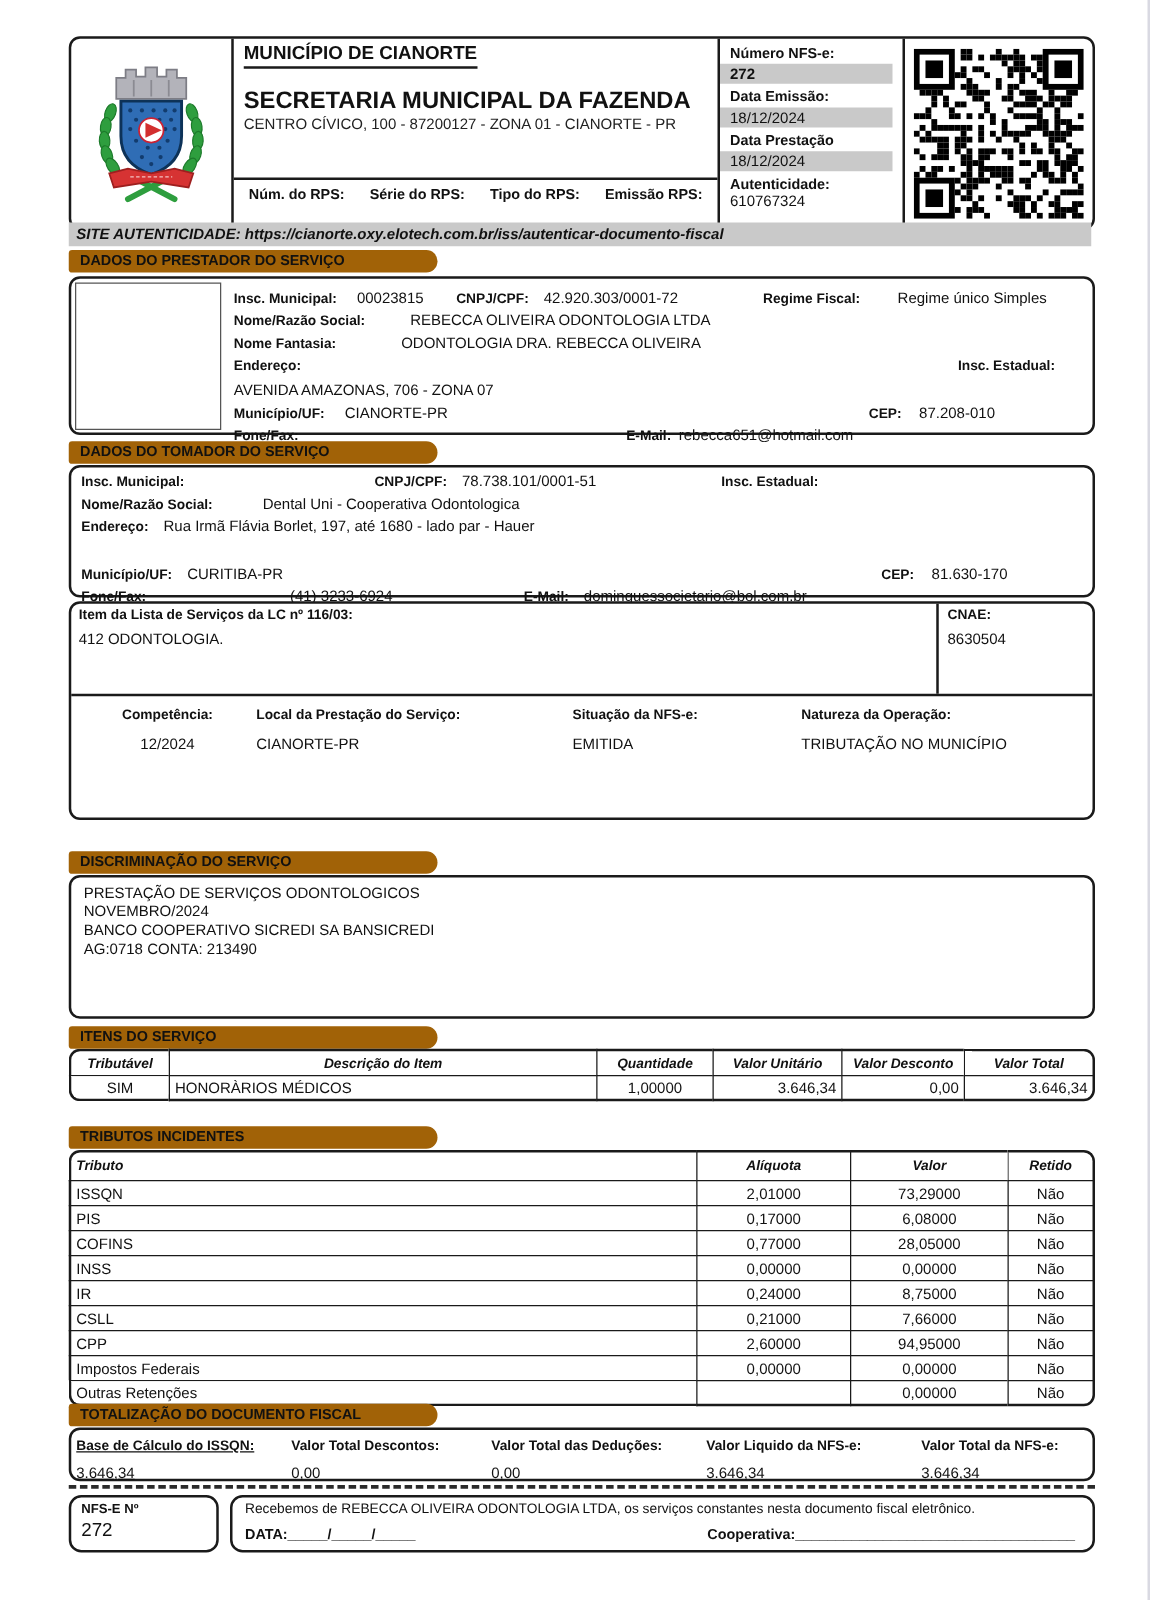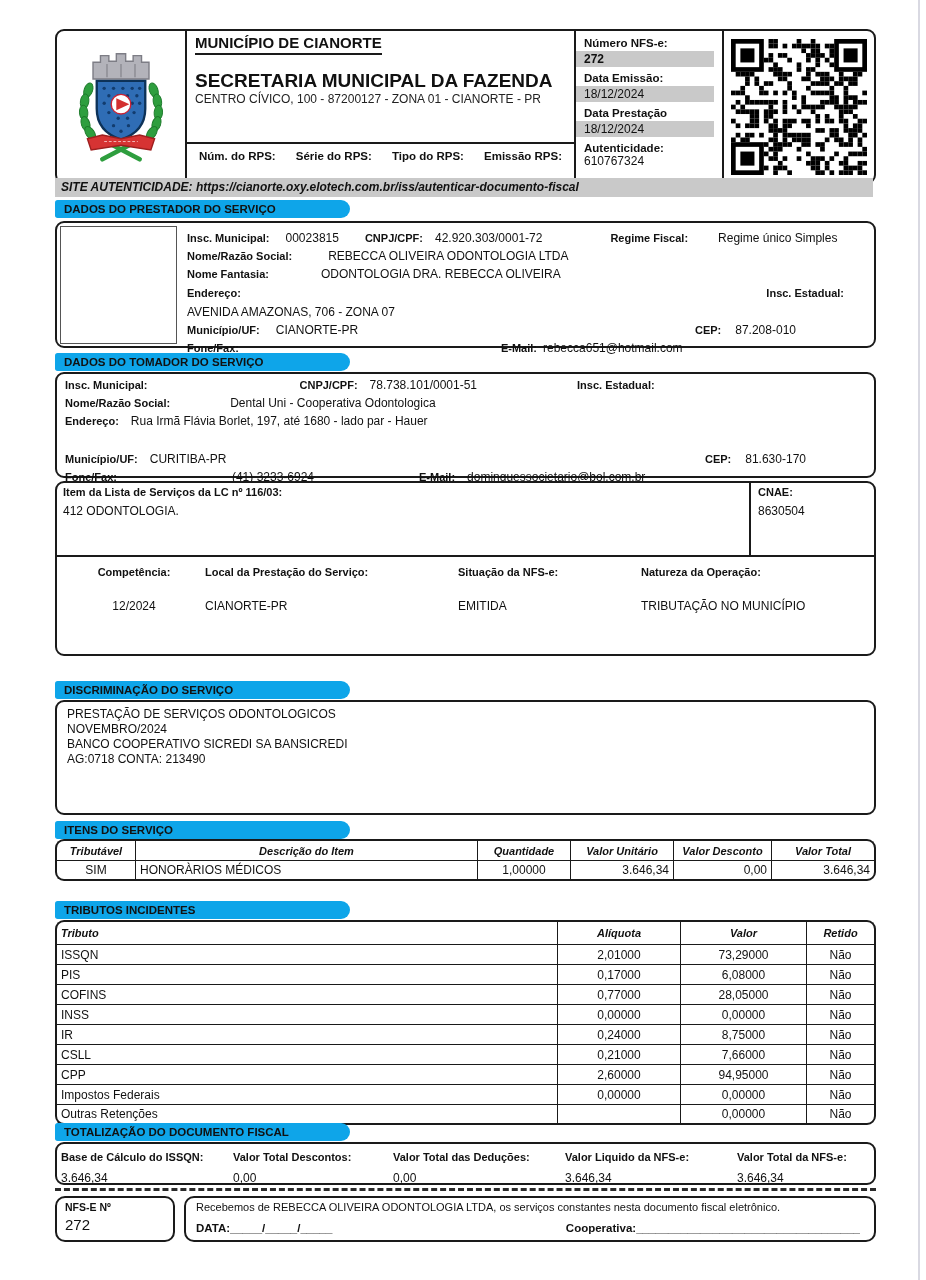--- a/index.html
+++ b/index.html
@@ -11,21 +11,21 @@
     color: #111;
     overflow: hidden;
   }
   .edge-line { position:absolute; right:6px; top:0; width:2px; height:100%; background:#d9d9e2; }
 
   .abs { position:absolute; left:55px; width:821px; }
   .box { border:2px solid #1a1a1a; border-radius:9px; background:#fff; }
 
   .band {
     display:inline-block;
-    background:#0ea5e9;
+    background:#a16207;
     border-radius:3px 10px 10px 3px;
     font-weight:bold; font-size:11.5px;
     padding:3px 10px 3px 9px;
     min-width:295px;
   }
 
   .lbl { font-weight:bold; font-size:11px; }
   .val { font-size:12px; font-weight:normal; }
 
   
@@ -63,21 +63,21 @@
   .tomador-box { top:372px; height:106px; position:absolute; padding:4px 8px 0 8px; }
 
   
   .t-definicao { top:482px;text-align:center; }
   .definicao-box { top:481px; height:175px; position:absolute; }
   .def-top { position:relative; height:72px; padding:3px 0 0 6px; }
   .cnae-col { position:absolute; right:0; top:0; width:125px; height:72px; border-left:2px solid #1a1a1a; padding:3px 0 0 7px; }
   .def-divider { border-top:2px solid #1a1a1a; }
   .def-bottom { display:flex; padding:5px 0 0 6px; }
   .def-col1 { width:142px;text-align:center; } .def-col2 { width:253px; } .def-col3 { width:183px; } .def-col4 { flex:1; }
-  .def-bottom .val { display:block; margin-top:19px; }
+  .def-bottom .val { display:block; margin-top:8px; }
 
   
   .t-discr { top:680px; }
   .discr-box { top:700px; height:115px; position:absolute; padding:5px 10px; }
   .discr-box .val { line-height:15px; }
 
   
   table.doc { border-collapse:separate; border-spacing:0; width:821px; font-size:12px; }
   table.doc th { font-weight:bold; font-style:italic; font-size:11px; }
   table.doc th, table.doc td { border-left:1.5px solid #1a1a1a; border-top:1.5px solid #1a1a1a; padding:2px 4px; }
@@ -96,21 +96,21 @@
   .tributos-table td { height:20px; }
   .t-itens { top:820px; }
   .t-tributos { top:900px; }
   .c { text-align:center; } .r { text-align:right; } .l { text-align:left; }
 
   
   .t-total { top:1122px; }
   .total-box { top:1142px; height:43px; position:absolute; display:flex; padding:3px 0 0 4px; }
   .tot-col { }
   .tot-col .val { display:block; margin-top:6px; }
-  .tc1 { width:172px; } .tc2 { width:160px; } .tc3 { width:172px; } .tc4 { width:172px; } .tc5 { flex:1; }
+  .tc1 { width:172px;text-decoration:underline; } .tc2 { width:160px; } .tc3 { width:172px; } .tc4 { width:172px; } .tc5 { flex:1; }
 
   .dashed-sep { top:1188px; border-top:3.5px dashed #2a2a2a; height:0; }
 
   
   .nfse-stub { position:absolute; left:55px; top:1196px; width:120px; height:46px; border:2px solid #1a1a1a; border-radius:10px; padding:3px 8px; }
   .stub-num { font-size:15px; margin-top:3px; }
   .receipt-box { position:absolute; left:184px; top:1196px; width:692px; height:46px; border:2px solid #1a1a1a; border-radius:10px; padding:3px 10px 0 10px; }
   .receipt-line1 { font-size:11px; }
   .receipt-line2 { display:flex; margin-top:9px; }
   .receipt-line2 .lbl { font-size:11.5px; }
@@ -570,21 +570,21 @@
 <div class="abs box tomador-box">
   <div class="row" style="margin-top:0">
     <span class="lbl">Insc. Municipal:</span>
     <span class="val"></span>
     <span class="lbl" style="margin-left:140px">CNPJ/CPF:</span>
     <span class="val">78.738.101/0001-51</span>
     <span class="lbl" style="margin-left:100px">Insc. Estadual:</span>
   </div>
   <div class="row">
     <span class="lbl">Nome/Razão Social:</span>
-    <span class="val" style="margin-left:60px">Dental Uni - Cooperativa Odontologica</span>
+    <span class="val" style="margin-left:40px">Dental Uni - Cooperativa Odontologica</span>
   </div>
   <div class="row">
     <span class="lbl">Endereço:</span>
     <span class="val">Rua Irmã Flávia Borlet, 197, até 1680 - lado par - Hauer</span>
   </div>
   <div class="row" style="margin-top:24px">
     <span class="lbl">Município/UF:</span>
     <span class="val">CURITIBA-PR</span>
     <span class="lbl" style="margin-left:auto">CEP:</span>
     <span class="val" style="margin-left:14px; margin-right:60px">81.630-170</span>

